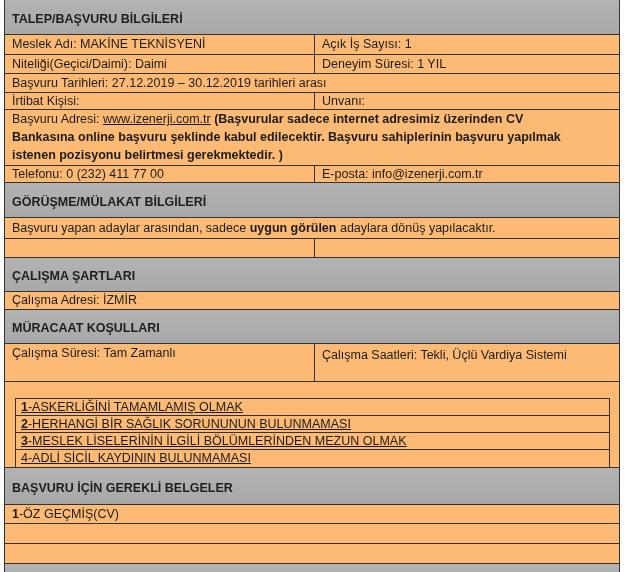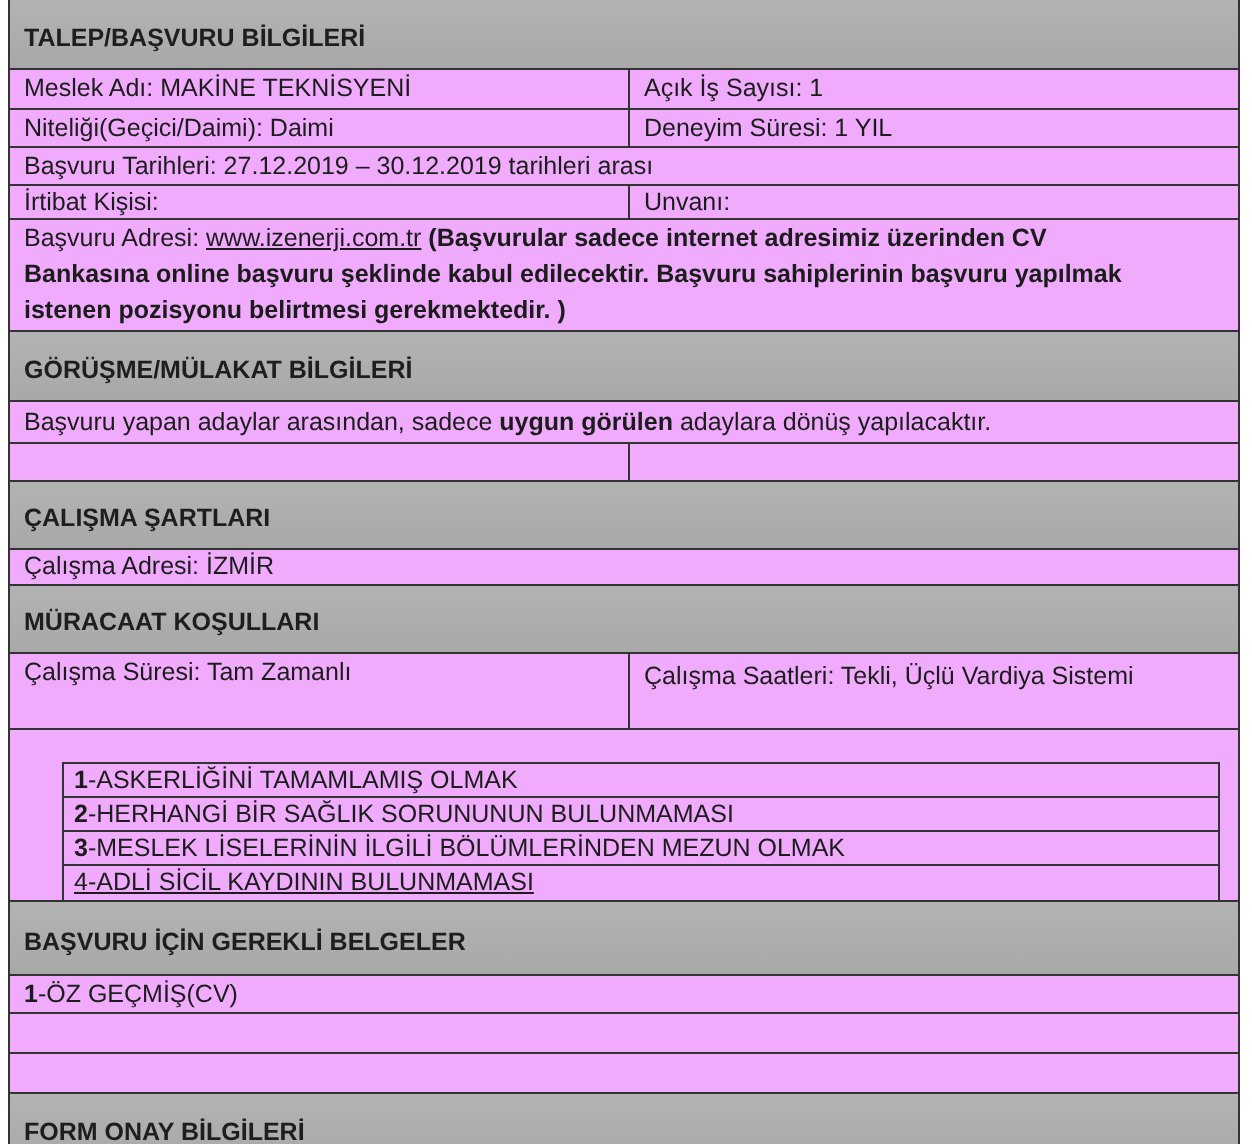--- a/index.html
+++ b/index.html
@@ -1,29 +1,29 @@
 <!DOCTYPE html>
 <html><head>
 <meta charset="utf-8">
 <style>
   html, body { margin: 0; padding: 0; background: #fff; }
   body { width: 626px; height: 572px; overflow: hidden; position: relative;
          font-family: "Liberation Sans", "DejaVu Sans", sans-serif; font-size: 12.5px; color: #1c1c1c; }
   .page { position: absolute; left: 4px; top: 0; width: 616px; }
   .row { position: relative; border-left: 1.4px solid #333; border-right: 1.4px solid #333;
-         border-bottom: 1.2px solid #333; box-sizing: border-box; display: flex; background: #f0abfc; }
+         border-bottom: 1.2px solid #333; box-sizing: border-box; display: flex; background: #fdba74; }
   .hdr { background: #aeaeae; font-weight: bold; height: 35px; align-items: center; padding: 3px 0 0 7px;
          font-size: 12.5px; color: #1e1e1e; background-image: linear-gradient(180deg, #b3b3b3 0%, #a8a8a8 100%); }
   .cell { padding: 1px 0 0 7px; box-sizing: border-box; line-height: 16px; }
   .c-left { width: 310px; border-right: 1.2px solid #333; }
   .c-right { flex: 1; }
   .full { width: 100%; }
   .bold { font-weight: bold; }
   .link { text-decoration: underline; }
-  .list-box { margin: 0 9px 0 26px; border: 1.2px solid #333; border-bottom: none; }
+  .list-box { margin: 0 9px 0 10px; border: 1.2px solid #333; border-bottom: none; text-decoration: underline; }
   .list-item { border-bottom: 1.2px solid #333; height: 17px; line-height: 16px; padding-left: 5px; box-sizing: border-box; }
   .list-item.last { border-bottom: none; text-decoration: underline; }
 </style>
 </head>
 <body>
 
 <div class="page">
 
   <div class="row hdr">
     <span>TALEP/BAŞVURU BİLGİLERİ</span>
@@ -47,20 +47,24 @@
     <div class="cell c-left" style="padding-top:0">İrtibat Kişisi:</div>
     <div class="cell c-right" style="padding-top:0">Unvanı:</div>
   </div>
 
   <div class="row" style="height:56px">
     <div class="cell full" style="line-height:18px;padding-top:0;padding-right:30px">
       <span>Başvuru Adresi:  </span><span class="link">www.izenerji.com.tr</span><span class="bold">  (Başvurular sadece internet adresimiz üzerinden CV Bankasına online başvuru şeklinde kabul edilecektir. Başvuru sahiplerinin başvuru yapılmak istenen pozisyonu belirtmesi gerekmektedir. )</span>
     </div>
   </div>
 
+  <div class="row" style="height:17px">
+    <div class="cell c-left" style="padding-top:0">Telefonu: 0 (232) 411 77 00</div>
+    <div class="cell c-right" style="padding-top:0">E-posta: info@izenerji.com.tr</div>
+  </div>
 
   <div class="row hdr">
     <span>GÖRÜŞME/MÜLAKAT BİLGİLERİ</span>
   </div>
 
   <div class="row" style="height:21px">
     <div class="cell full" style="padding-top:2px">
       <span>Başvuru yapan adaylar arasından, sadece </span><span class="bold">uygun görülen</span><span> adaylara dönüş yapılacaktır.</span>
     </div>
   </div>

